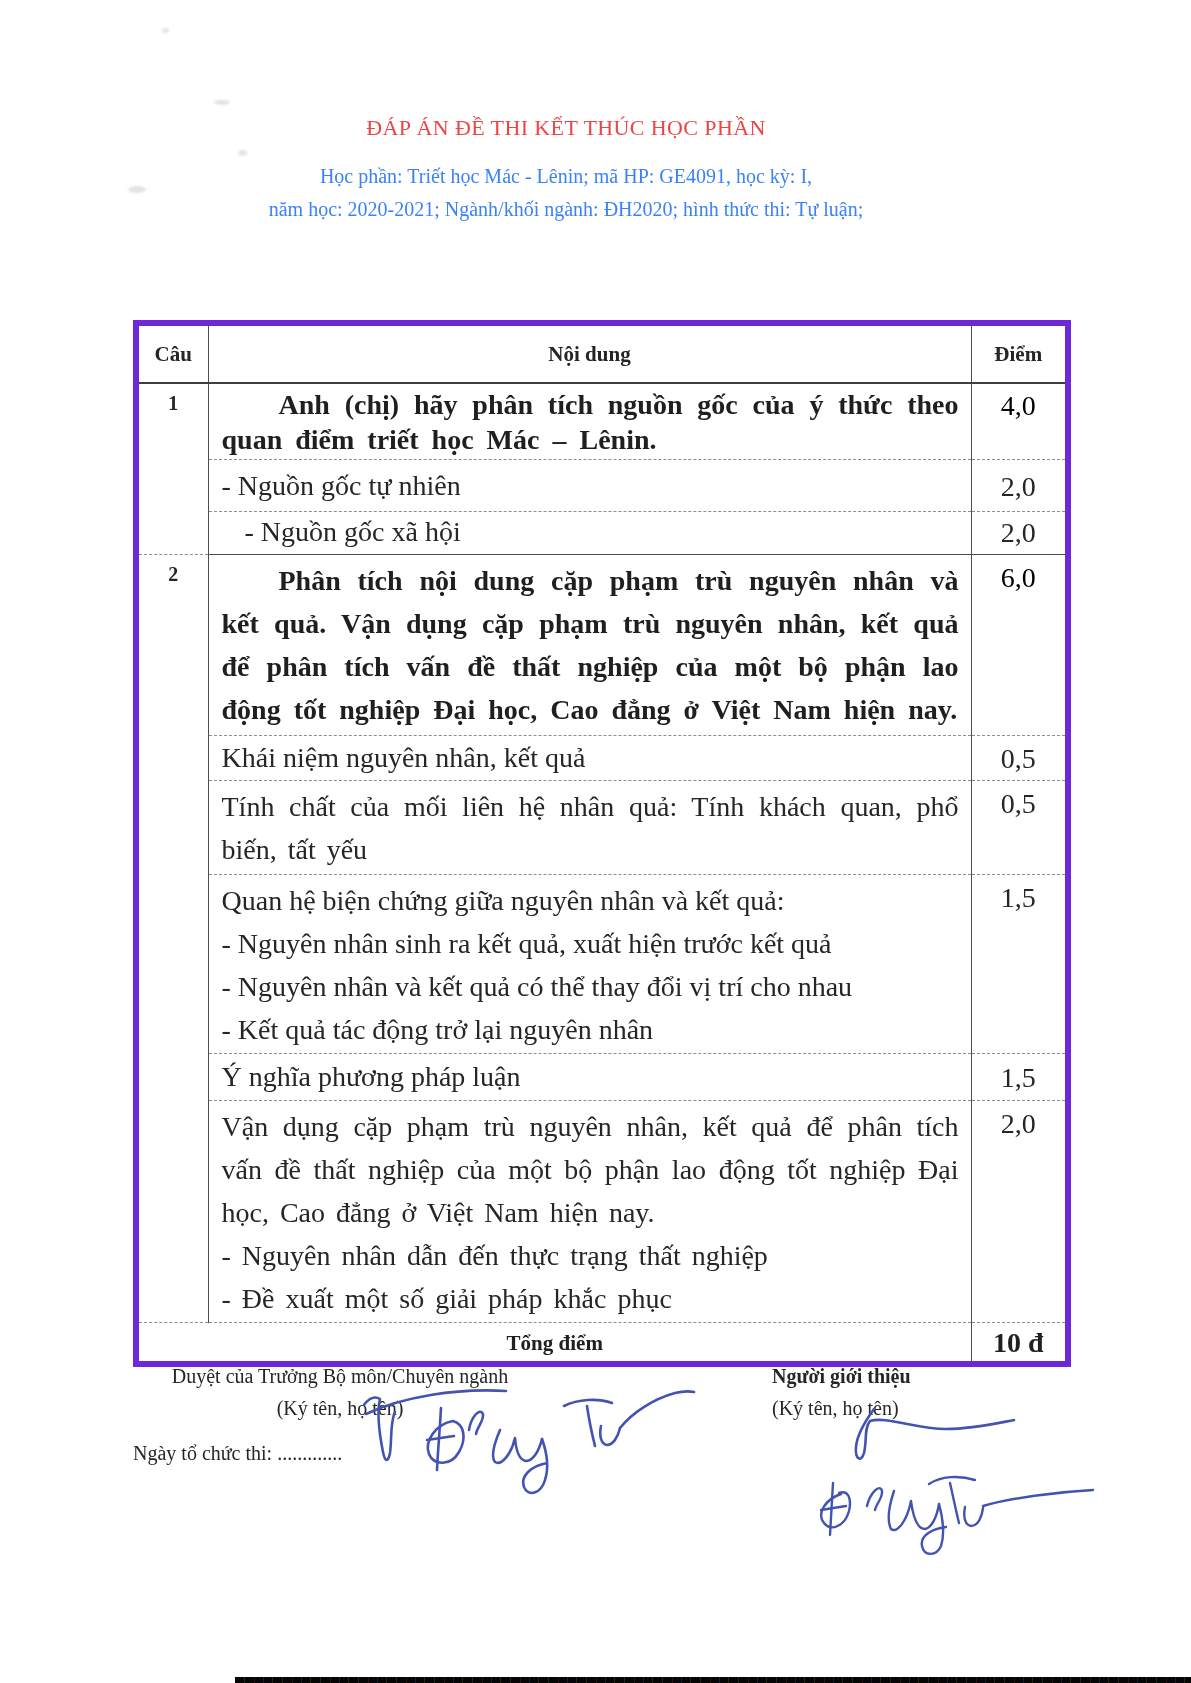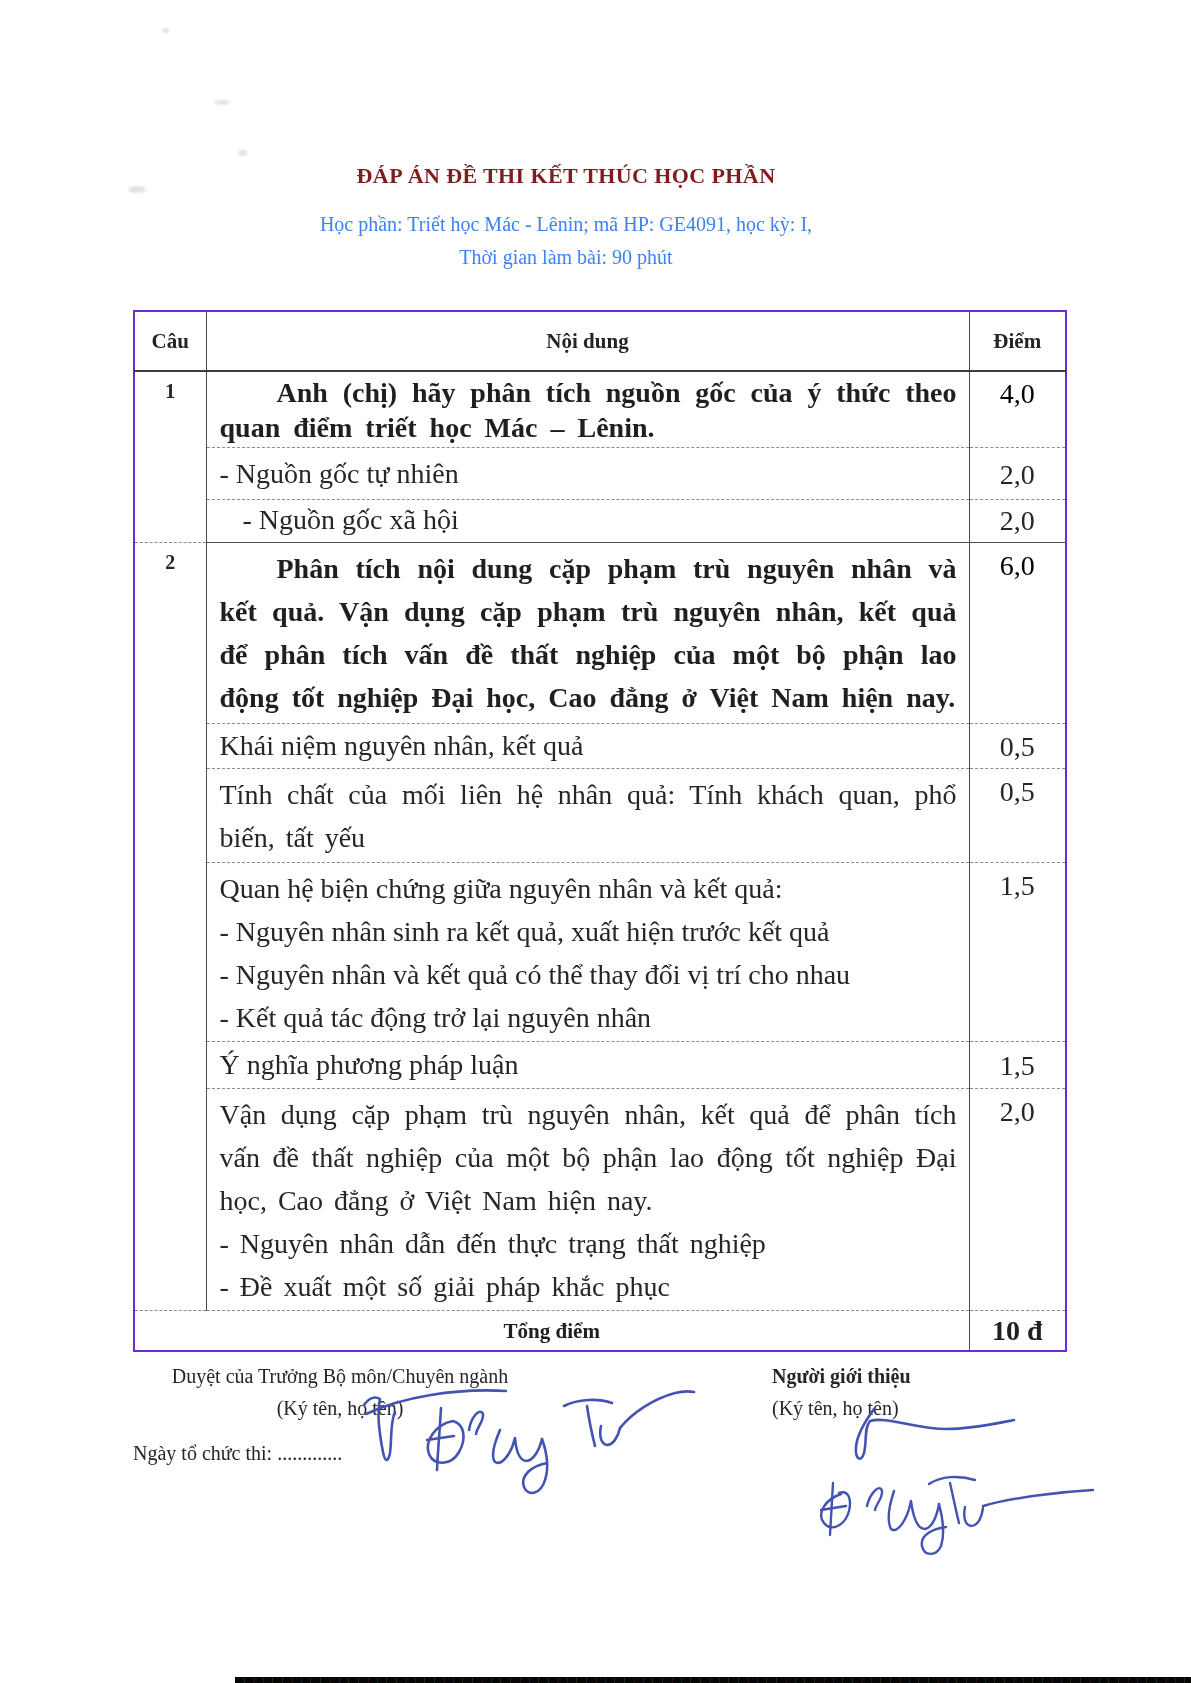--- a/index.html
+++ b/index.html
@@ -5,28 +5,28 @@
   html,body{margin:0;padding:0;}
   body{
     width:1191px;height:1683px;background:#ffffff;position:relative;
     font-family:"Liberation Serif","DejaVu Serif",serif;color:#262626;
     overflow:hidden;
   }
   .speck{position:absolute;background:#9a9a9a;opacity:.28;border-radius:50%;filter:blur(1px);}
 
   
   .heading{position:absolute;left:133px;top:113px;width:866px;text-align:center;}
-  .doc-title{font-weight:bold;font-size:22px;letter-spacing:.4px;line-height:30px;margin-bottom:17px;color:#7f1d1d;margin-top:48px;}
+  .doc-title{font-weight:normal;font-size:22px;letter-spacing:.4px;line-height:30px;margin-bottom:17px;color:#ef4444;}
   .subtitle-line{font-size:20px;line-height:33px;color:#3b82f6;}
 
   
   table.answer{
-    position:absolute;left:133px;top:310px;width:932px;
+    position:absolute;left:133px;top:320px;width:932px;
     border-collapse:collapse;table-layout:fixed;
-    border:2px solid #6d28d9;
+    border:6px solid #6d28d9;
   }
   th,td{font-size:28px;vertical-align:top;box-sizing:border-box;}
   th{height:60px;font-weight:bold;vertical-align:middle;text-align:center;font-size:21px;
      border-bottom:2px solid #3f3f3f;color:#252525;}
   .bl{border-left:1.6px solid #4c4c4c;}
   .br{border-right:1.6px solid #4c4c4c;}
   td.qnum{font-weight:bold;text-align:center;padding-top:8px;font-size:20px;}
   td.content{padding:4px 12px 2px 13px;line-height:43px;}
   td.score{text-align:center;padding-top:6px;line-height:34px;}
   .bold-row .content{font-weight:bold;text-align:justify;text-indent:57px;word-spacing:6px;color:#1f1f1f;}
@@ -75,21 +75,21 @@
 <body>
 
 <div class="speck" style="left:162px;top:28px;width:7px;height:5px;"></div>
 <div class="speck" style="left:214px;top:100px;width:16px;height:5px;"></div>
 <div class="speck" style="left:238px;top:150px;width:9px;height:6px;"></div>
 <div class="speck" style="left:128px;top:186px;width:18px;height:7px;"></div>
 
 <div class="heading">
   <div class="doc-title">ĐÁP ÁN ĐỀ THI KẾT THÚC HỌC PHẦN</div>
   <div class="subtitle-line">Học phần: Triết học Mác - Lênin; mã HP: GE4091, học kỳ: I,</div>
-  <div class="subtitle-line">Thời gian làm bài: 90 phút</div>
+  <div class="subtitle-line">năm học: 2020-2021; Ngành/khối ngành: ĐH2020; hình thức thi: Tự luận;</div>
 </div>
 
 <table class="answer">
   <colgroup>
       <col style="width:72px">
       <col style="width:763px">
       <col style="width:97px">
     </colgroup>
   <tbody>
       <tr>

